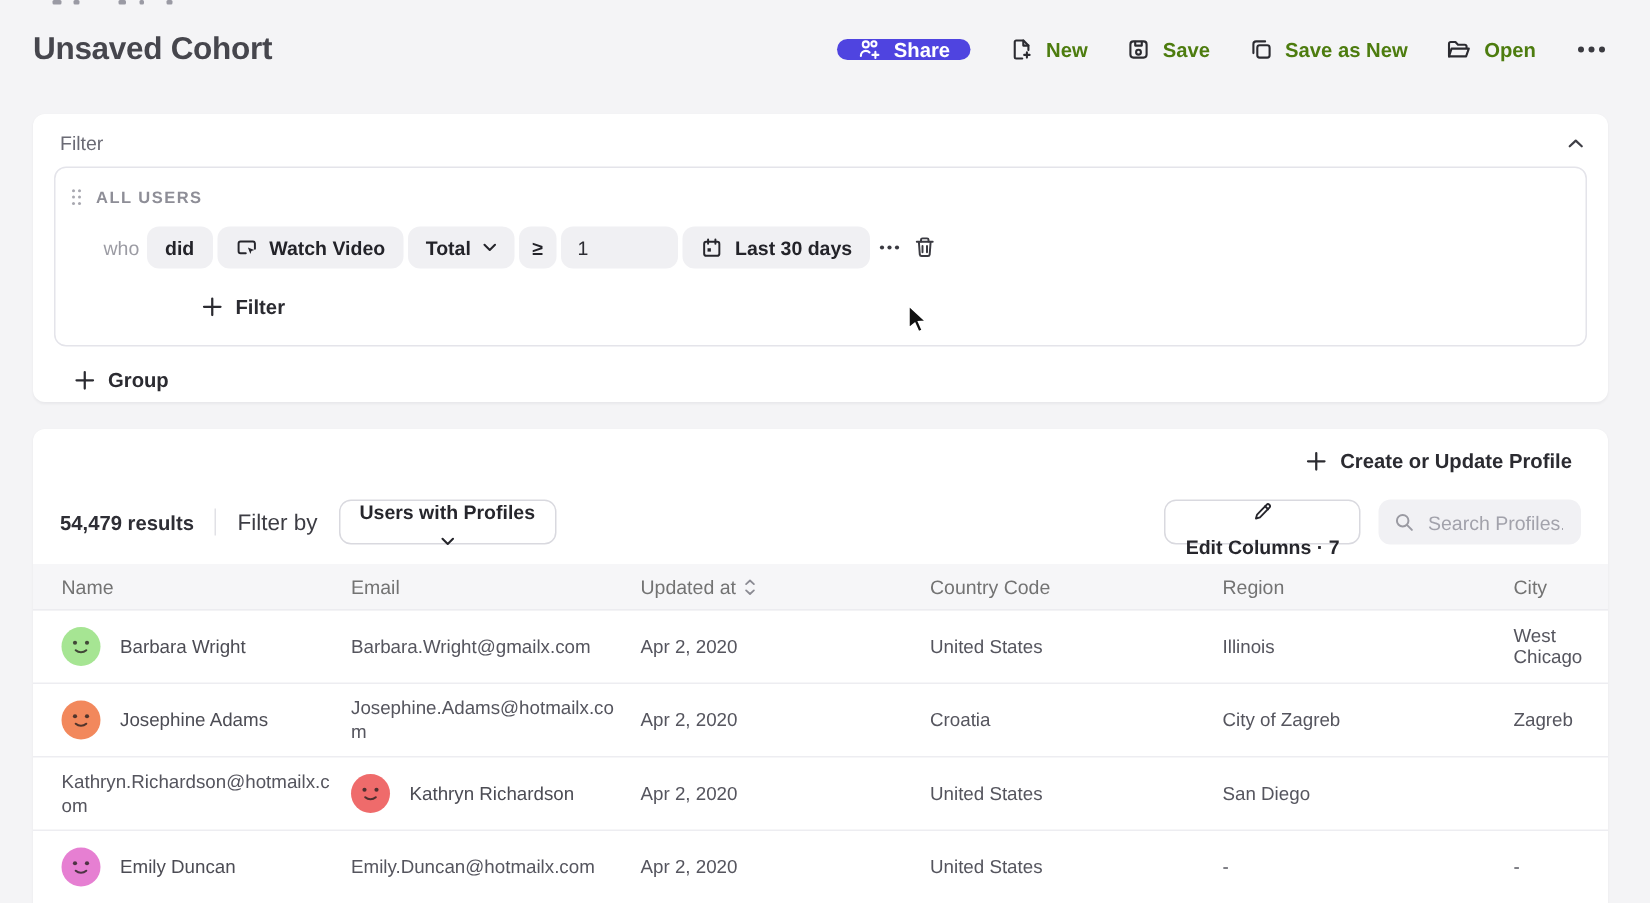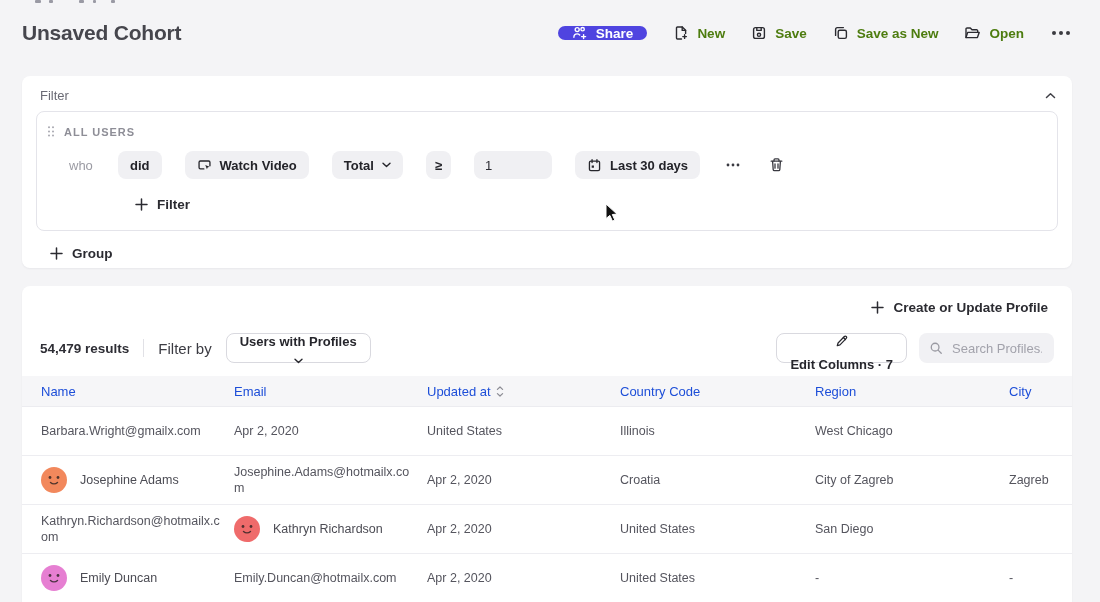--- a/index.html
+++ b/index.html
@@ -30,21 +30,21 @@
   
   .filter-head{display:flex;align-items:center;justify-content:space-between;
     padding:12px 14px 8px 18px;}
   .filter-label{font-size:13px;color:#6b6b75;}
   .collapse-btn{background:none;border:none;cursor:pointer;padding:2px;color:#3f3f46;
     display:flex;}
   .clause-box{margin:0 14px;border:1px solid #e4e4ea;border-radius:8px;height:120px;
     padding:13px 12px 0 10px;box-sizing:border-box;}
   .clause-head{display:flex;align-items:center;gap:9px;}
   .group-name{font-size:11px;font-weight:700;letter-spacing:.09em;color:#8e8e97;}
-  .clause-row{display:flex;align-items:center;gap:23px;margin-top:13px;
+  .clause-row{display:flex;align-items:center;gap:3px;margin-top:13px;
     padding-left:22px;}
   .who{font-size:13px;color:#9b9ba3;width:26px;}
   .pill{display:inline-flex;align-items:center;gap:8px;height:28px;padding:0 12px;
     background:#f0f0f3;border-radius:8px;font-size:13px;font-weight:600;
     color:#232329;border:none;cursor:pointer;font-family:inherit;}
   .pill-input{width:56px;font-weight:400;color:#2c2c33;background:#f0f0f3;border:none;
     border-radius:8px;height:28px;padding:0 11px;font-size:13px;font-family:inherit;}
   .icon-btn{background:none;border:none;cursor:pointer;color:#3a3a41;display:flex;
     align-items:center;padding:3px;}
   .add-link{display:flex;align-items:center;gap:9px;font-size:13.5px;font-weight:600;
@@ -68,21 +68,21 @@
     background:#f1f1f4;border-radius:8px;padding:0 10px;box-sizing:border-box;}
   .search-box input{border:none;background:transparent;outline:none;width:100%;
     font-size:13px;color:#2c2c33;font-family:inherit;}
   .search-box input::placeholder{color:#a2a2ab;}
 
   
   .table{margin-top:13px;}
   .trow{display:grid;grid-template-columns:193px 193px 193px 195px 194px 1fr;
     align-items:center;padding-left:19px;}
   .thead{height:30px;background:#f6f6f8;border-bottom:1px solid #ececf0;}
-  .th{font-size:13px;color:#1d4ed8;display:flex;align-items:center;gap:5px;}
+  .th{font-size:13px;color:#737373;display:flex;align-items:center;gap:5px;}
   .tbody .trow{height:48px;border-bottom:1px solid #ededf1;}
   .cell{font-size:12.5px;color:#55555e;padding-right:12px;}
   .name-cell{display:flex;align-items:center;gap:13px;color:#4c4c54;}
   .avatar{width:26px;height:26px;border-radius:50%;flex:none;position:relative;}
   .email-cell{max-width:188px;word-break:break-all;line-height:16px;}
   svg{display:block;}
 
   
   #cursor{position:absolute;left:605px;top:203px;}
 </style>
@@ -329,20 +329,30 @@
         </div>
       <div class="th">
           <span>Region</span>
         </div>
       <div class="th">
           <span>City</span>
         </div>
     </div>
     <div class="tbody">
   <div class="trow">
+    <div class="cell name-cell">
+      <span class="avatar" style="background: rgb(166, 229, 147);">
+        <svg width="26" height="26" viewBox="0 0 26 26" style="position:absolute;inset:0;">
+          <circle cx="9" cy="10.5" r="1.4" fill="rgba(40,32,32,.8)"></circle>
+          <circle cx="17" cy="10.5" r="1.4" fill="rgba(40,32,32,.8)"></circle>
+          <path d="M9.5 15.5c2 1.8 5 1.8 7 0" fill="none" stroke="rgba(40,32,32,.8)" stroke-width="1.4" stroke-linecap="round"></path>
+        </svg>
+      </span>
+      <span>Barbara Wright</span>
+    </div>
     <div class="cell email-cell">Barbara.Wright@gmailx.com</div>
     <div class="cell">Apr 2, 2020</div>
     <div class="cell">United States</div>
     <div class="cell">Illinois</div>
     <div class="cell">West Chicago</div>
   </div>
 
   <div class="trow">
     <div class="cell name-cell">
       <span class="avatar" style="background: rgb(242, 136, 92);">

